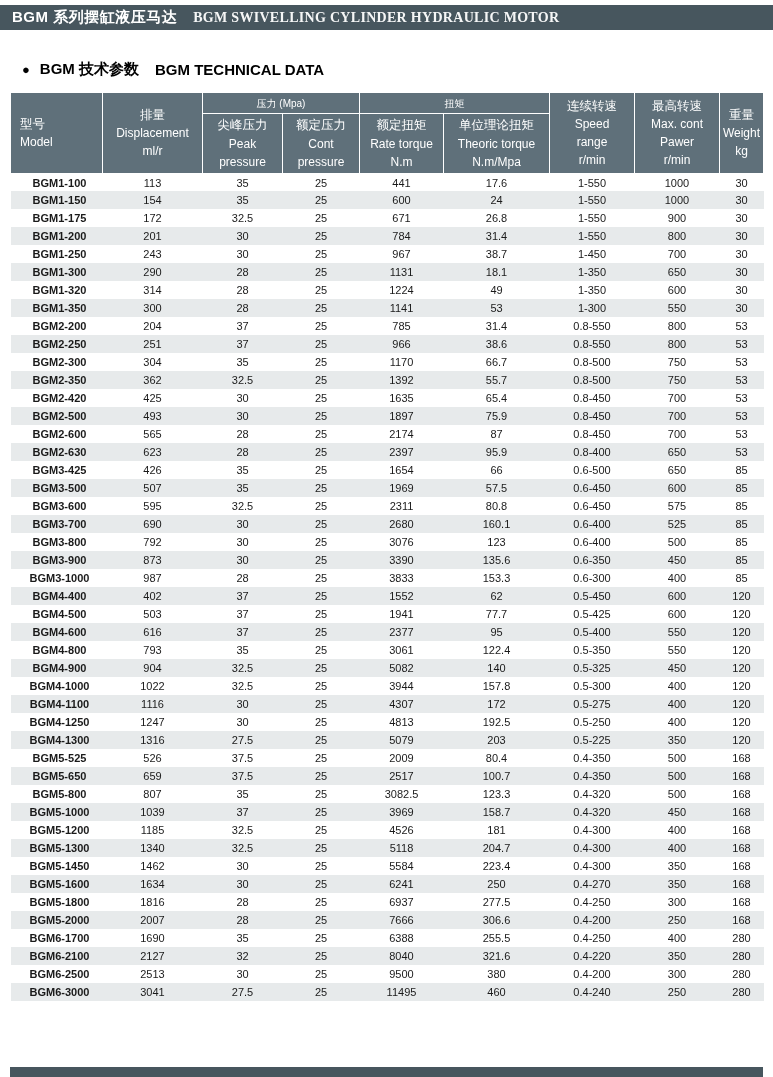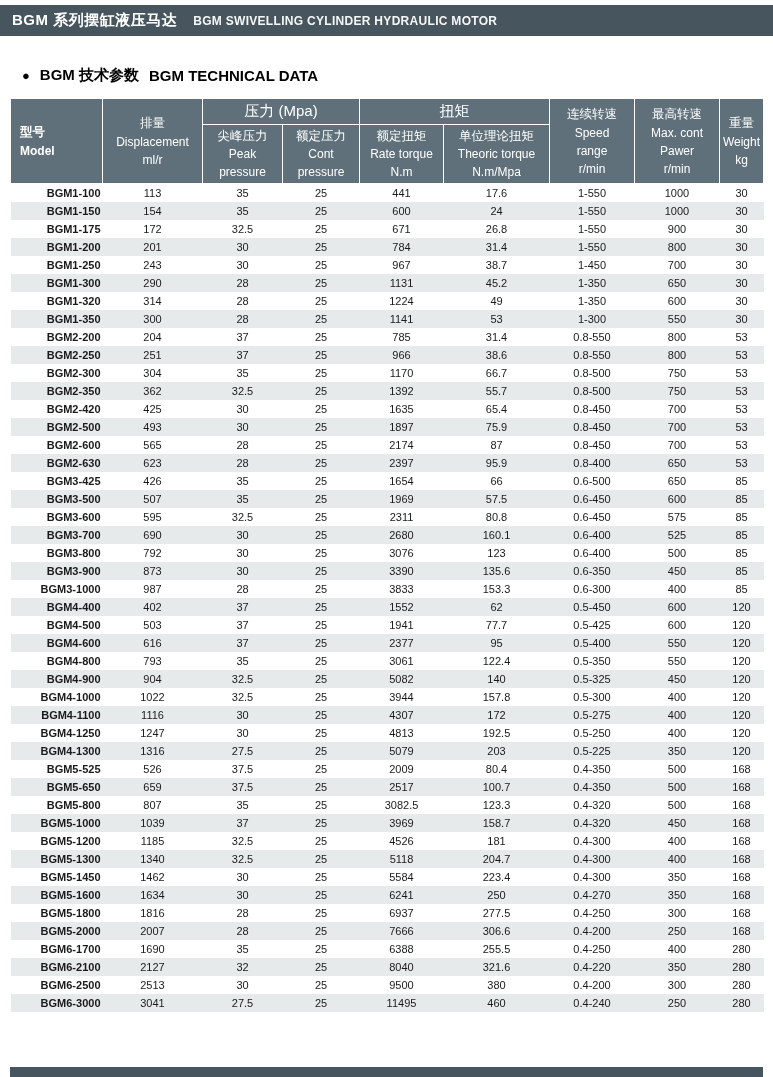--- a/index.html
+++ b/index.html
@@ -7,40 +7,40 @@
     --header-bg:#5f707a;
     --row-alt-bg:#e7eaeb;
     --text-dark:#1a1a1a;
     --header-text:#ffffff;
   }
   *{box-sizing:border-box;}
   body{margin:0;background:#ffffff;font-family:"Liberation Sans","DejaVu Sans",sans-serif;}
   .page{width:773px;height:1077px;position:relative;background:#ffffff;overflow:hidden;}
 
   .top-bar{margin-top:5px;background:var(--bar-bg);color:var(--header-text);
-    height:31px;display:flex;align-items:center;gap:16px;padding:0 12px;}
+    height:25px;display:flex;align-items:center;gap:16px;padding:0 12px;}
   .top-bar .zh{font-size:15px;font-weight:bold;letter-spacing:.5px;white-space:nowrap;}
-  .top-bar .en{font-size:12px;font-weight:bold;opacity:.95;white-space:nowrap;letter-spacing:.3px;}
+  .top-bar .en{font-size:14px;font-weight:bold;opacity:.95;white-space:nowrap;letter-spacing:.3px;font-family:Liberation Serif, serif;}
 
   .section-title{margin:30px 0 13px 22px;display:flex;align-items:center;gap:10px;
     color:#000;font-weight:bold;font-size:15px;}
   .section-title .bullet{font-size:13px;line-height:1;}
-  .section-title .en{}
+  .section-title .en{margin-left:6px;}
 
   table.data{border-collapse:collapse;margin:0 10px;width:753px;table-layout:fixed;}
   thead th{background:var(--header-bg);color:var(--header-text);font-weight:normal;
     border:1px solid #ffffff;font-size:12px;line-height:1.5;padding:2px 1px;
     text-align:center;vertical-align:middle;}
-  thead th.group{height:21px;padding:1px;font-size:15px;}
-  thead th.model-h{text-align:left;padding-left:9px;font-weight:bold;}
+  thead th.group{height:21px;padding:1px;font-size:10px;}
+  thead th.model-h{text-align:left;padding-left:9px;}
   thead th .zh-line{font-size:12.5px;}
 
   tbody td{font-size:11px;height:18px;padding:0 2px;text-align:center;
     color:var(--text-dark);white-space:nowrap;}
-  tbody td.model{text-align:right;padding-left:8px;font-weight:bold;}
+  tbody td.model{text-align:center;padding-left:8px;font-weight:bold;}
   tbody tr:nth-child(even){background:var(--row-alt-bg);}
 
   .bottom-bar{position:absolute;left:10px;right:10px;bottom:0;height:10px;background:var(--bar-bg);}
 </style>
 </head>
 <body>
 
 <div class="page">
 
   <header class="top-bar">
@@ -175,21 +175,21 @@
           <td class="val">1-450</td>
           <td class="val">700</td>
           <td class="val">30</td>
         </tr>
         <tr>
           <td class="model">BGM1-300</td>
           <td class="val">290</td>
           <td class="val">28</td>
           <td class="val">25</td>
           <td class="val">1131</td>
-          <td class="val">45.2</td>
+          <td class="val">18.1</td>
           <td class="val">1-350</td>
           <td class="val">650</td>
           <td class="val">30</td>
         </tr>
         <tr>
           <td class="model">BGM1-320</td>
           <td class="val">314</td>
           <td class="val">28</td>
           <td class="val">25</td>
           <td class="val">1224</td>

